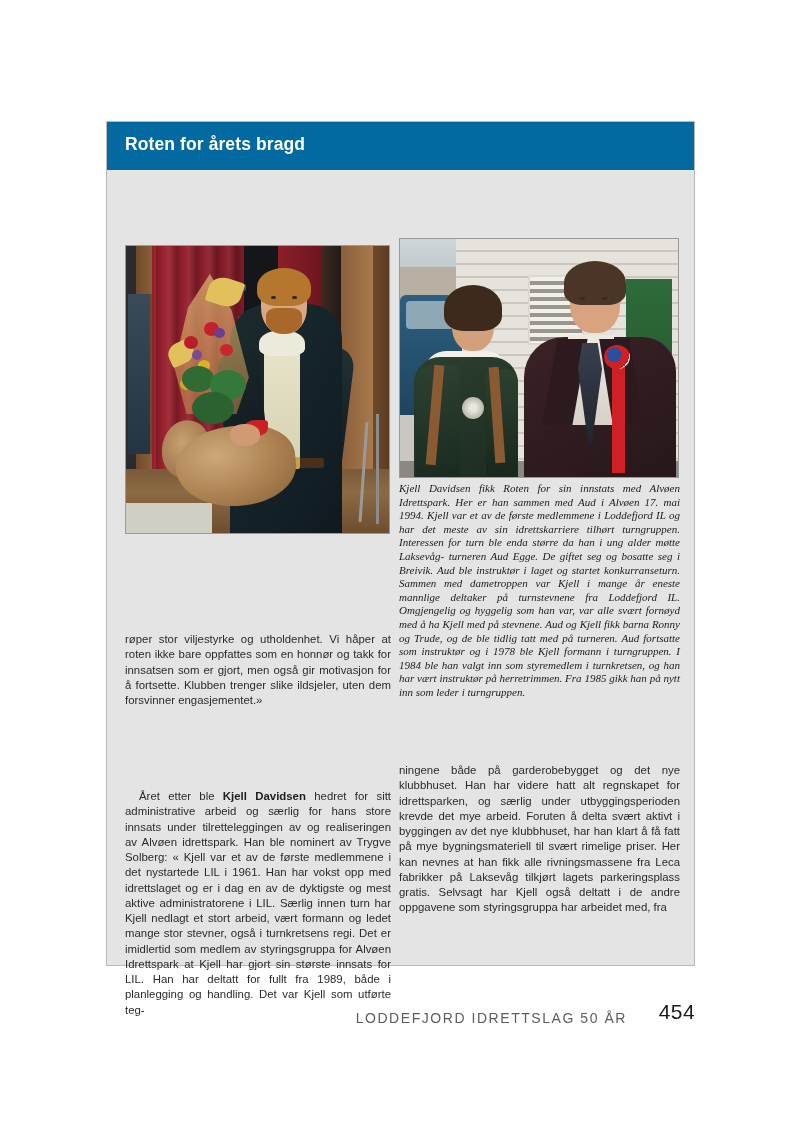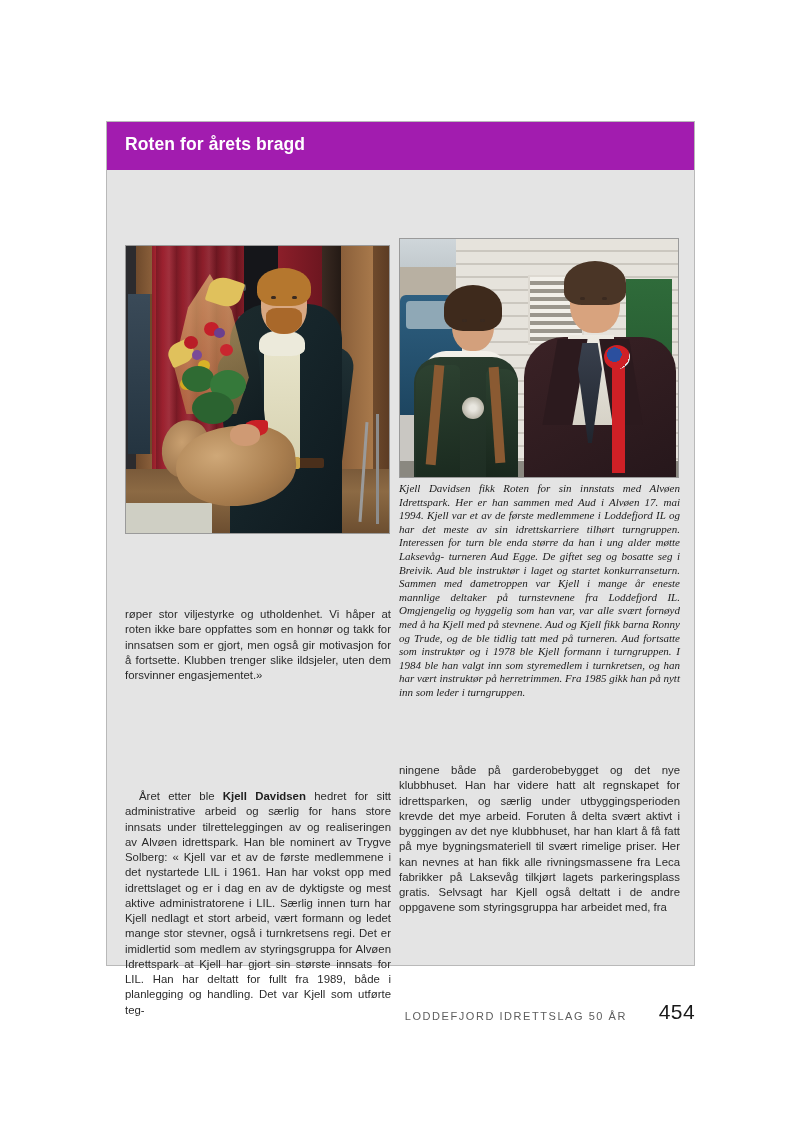--- a/index.html
+++ b/index.html
@@ -33,21 +33,21 @@
     background: #e4e4e4;
     box-sizing: border-box;
   }
 
   .banner {
     position: absolute;
     left: 0;
     top: 0;
     width: 100%;
     height: 48px;
-    background: #a21caf;
+    background: #0369a1;
     box-sizing: border-box;
   }
   .banner-title {
     position: absolute;
     left: 18px;
     top: 12px;
     color: #ffffff;
     font-size: 17.5px;
     font-weight: bold;
     letter-spacing: 0.1px;
@@ -364,21 +364,21 @@
     position: absolute;
     font-family: "Liberation Sans", sans-serif;
     font-size: 11.4px;
     line-height: 15.25px;
     color: #2a2a2a;
     text-align: justify;
     text-justify: inter-word;
   }
   .col-left-a {
     left: 18px;
-    top: 437px;
+    top: 462px;
     width: 266px;
   }
   .col-left-b {
     left: 18px;
     top: 619px;
     width: 266px;
   }
   .col-right-b {
     left: 292px;
     top: 593px;
@@ -393,21 +393,21 @@
     position: absolute;
     left: 106px;
     top: 1000px;
     width: 589px;
     height: 34px;
   }
   .footer-text {
     position: absolute;
     right: 68px;
     top: 10px;
-    font-size: 11px;
+    font-size: 14px;
     letter-spacing: 1.55px;
     color: #5d5d5d;
     white-space: nowrap;
   }
   .footer-page {
     position: absolute;
     right: 0px;
     top: 0px;
     font-size: 21px;
     color: #1a1a1a;

